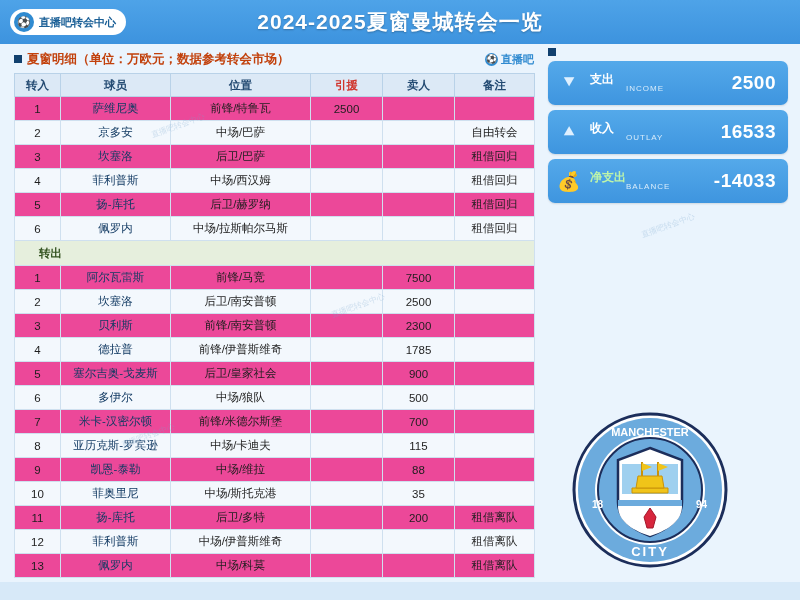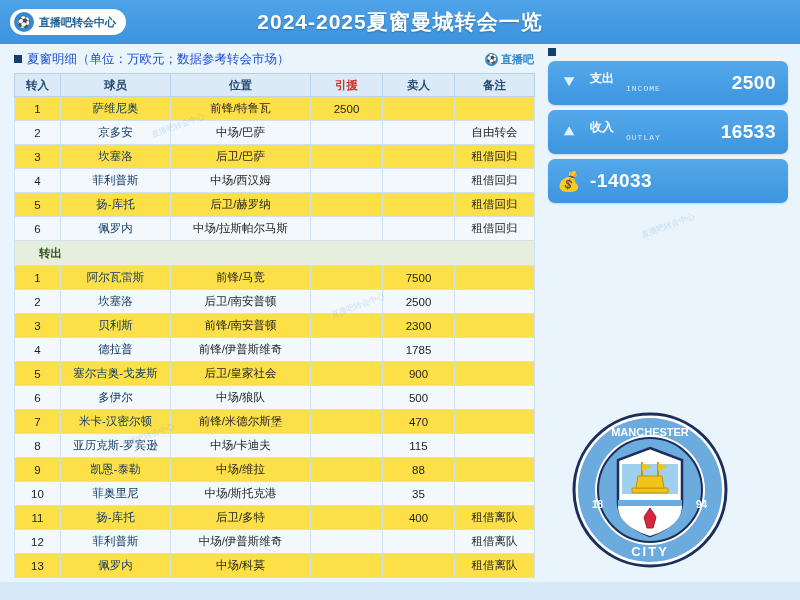--- a/index.html
+++ b/index.html
@@ -44,36 +44,36 @@
   }
   
   .left-col{
     position:absolute;left:14px;top:48px;width:520px;
   }
   .sec-head{
     display:flex;align-items:center;justify-content:space-between;
     height:22px;
   }
   .sec-title{
-    font-size:12.5px;color:#1d4ed8;font-weight:normal;
+    font-size:12.5px;color:#c2410c;font-weight:bold;
     display:flex;align-items:center;
   }
   .sec-title .sq{
     width:8px;height:8px;background:#11406e;margin-right:5px;display:inline-block;
   }
   .watermark-badge{
     display:flex;align-items:center;font-size:11px;color:#2f8ad0;font-weight:bold;
   }
   .watermark-badge .wb-dot{
     width:13px;height:13px;border-radius:50%;background:#2f8ad0;color:#fff;
     font-size:9px;display:flex;align-items:center;justify-content:center;margin-right:3px;
   }
   table.tbl{
     width:520px;border-collapse:collapse;margin-top:3px;
-    background:#fde047;
+    background:#ec4899;
     table-layout:fixed;
   }
   table.tbl th{
     background:#dce9f6;color:#234a72;font-size:11.5px;font-weight:bold;
     height:20px;border:1px solid #b9d2e8;
   }
   table.tbl th.hl{color:#d0342c;}
   table.tbl td{
     border:1px solid #cfe0ef;height:21px;font-size:11.5px;color:#1e1e1e;
     text-align:center;
@@ -99,21 +99,21 @@
     height:44px;border-radius:7px;
     background:linear-gradient(180deg,#54a9ea 0%,#3e95df 100%);
     display:flex;align-items:center;
     color:#ffffff;
     box-shadow:0 1px 2px rgba(0,0,0,.12);
   }
   .stat-icon{
     width:42px;display:flex;align-items:center;justify-content:center;
     font-size:19px;color:#dff0ff;
   }
-  .stat-labels{flex:1;line-height:1.05;font-family:Liberation Mono, monospace;}
+  .stat-labels{flex:1;line-height:1.05;}
   .stat-cn{font-size:12px;font-weight:bold;}
   .stat-cn.green{color:#bff5a9;}
   .stat-en{font-size:8px;letter-spacing:1px;color:#d8ecfb;margin-left:36px;}
   .stat-val{
     padding-right:12px;font-size:19px;font-weight:bold;letter-spacing:.5px;
   }
   
   .crest{
     position:absolute;left:570px;top:410px;width:160px;height:160px;
   }
@@ -273,21 +273,21 @@
           <td>中场/狼队</td>
           <td></td>
           <td>500</td>
           <td></td>
         </tr>
         <tr>
           <td>7</td>
           <td class="name">米卡-汉密尔顿</td>
           <td>前锋/米德尔斯堡</td>
           <td></td>
-          <td>470</td>
+          <td>700</td>
           <td></td>
         </tr>
         <tr class="alt">
           <td>8</td>
           <td class="name">亚历克斯-罗宾逊</td>
           <td>中场/卡迪夫</td>
           <td></td>
           <td>115</td>
           <td></td>
         </tr>
@@ -305,21 +305,21 @@
           <td>中场/斯托克港</td>
           <td></td>
           <td>35</td>
           <td></td>
         </tr>
         <tr>
           <td>11</td>
           <td class="name">扬-库托</td>
           <td>后卫/多特</td>
           <td></td>
-          <td>400</td>
+          <td>200</td>
           <td>租借离队</td>
         </tr>
         <tr class="alt">
           <td>12</td>
           <td class="name">菲利普斯</td>
           <td>中场/伊普斯维奇</td>
           <td></td>
           <td></td>
           <td>租借离队</td>
         </tr>
@@ -353,20 +353,24 @@
       <div class="stat-icon">⯅</div>
       <div class="stat-labels">
         <div class="stat-cn">收入</div>
         <div class="stat-en">OUTLAY</div>
       </div>
       <div class="stat-val">16533</div>
     </div>
 
     <div class="stat-card">
       <div class="stat-icon">💰</div>
+      <div class="stat-labels">
+        <div class="stat-cn green">净支出</div>
+        <div class="stat-en">BALANCE</div>
+      </div>
       <div class="stat-val">-14033</div>
     </div>
   </div>
 
   <div class="crest">
     <svg viewBox="0 0 160 160">
       <circle cx="80" cy="80" r="76" fill="#ffffff" stroke="#1c2e5b" stroke-width="3"></circle>
       <circle cx="80" cy="80" r="72" fill="#6CABDD"></circle>
       <circle cx="80" cy="80" r="55" fill="#ffffff"></circle>
       <circle cx="80" cy="80" r="52" fill="#6CABDD" stroke="#1c2e5b" stroke-width="2"></circle>

